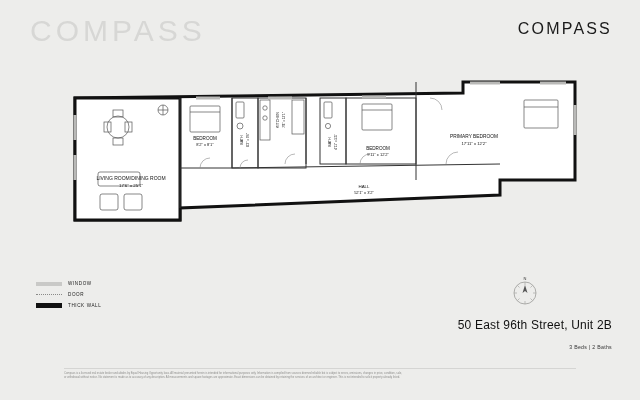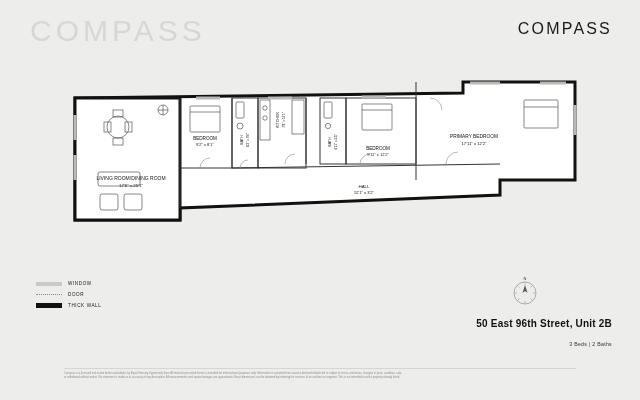--- a/index.html
+++ b/index.html
@@ -87,22 +87,22 @@
   }
 
   
   .address {
     position: absolute;
     right: 28px;
     top: 318px;
     text-align: right;
   }
   .address-title {
-    font-size: 10px;
-    font-weight: bold;
+    font-size: 12px;
+    font-weight: normal;
     color: #111;
     letter-spacing: 0.2px;
   }
   .address-sub {
     margin-top: 12px;
     font-size: 5.2px;
     color: #333;
     letter-spacing: 0.3px;
   }
   

